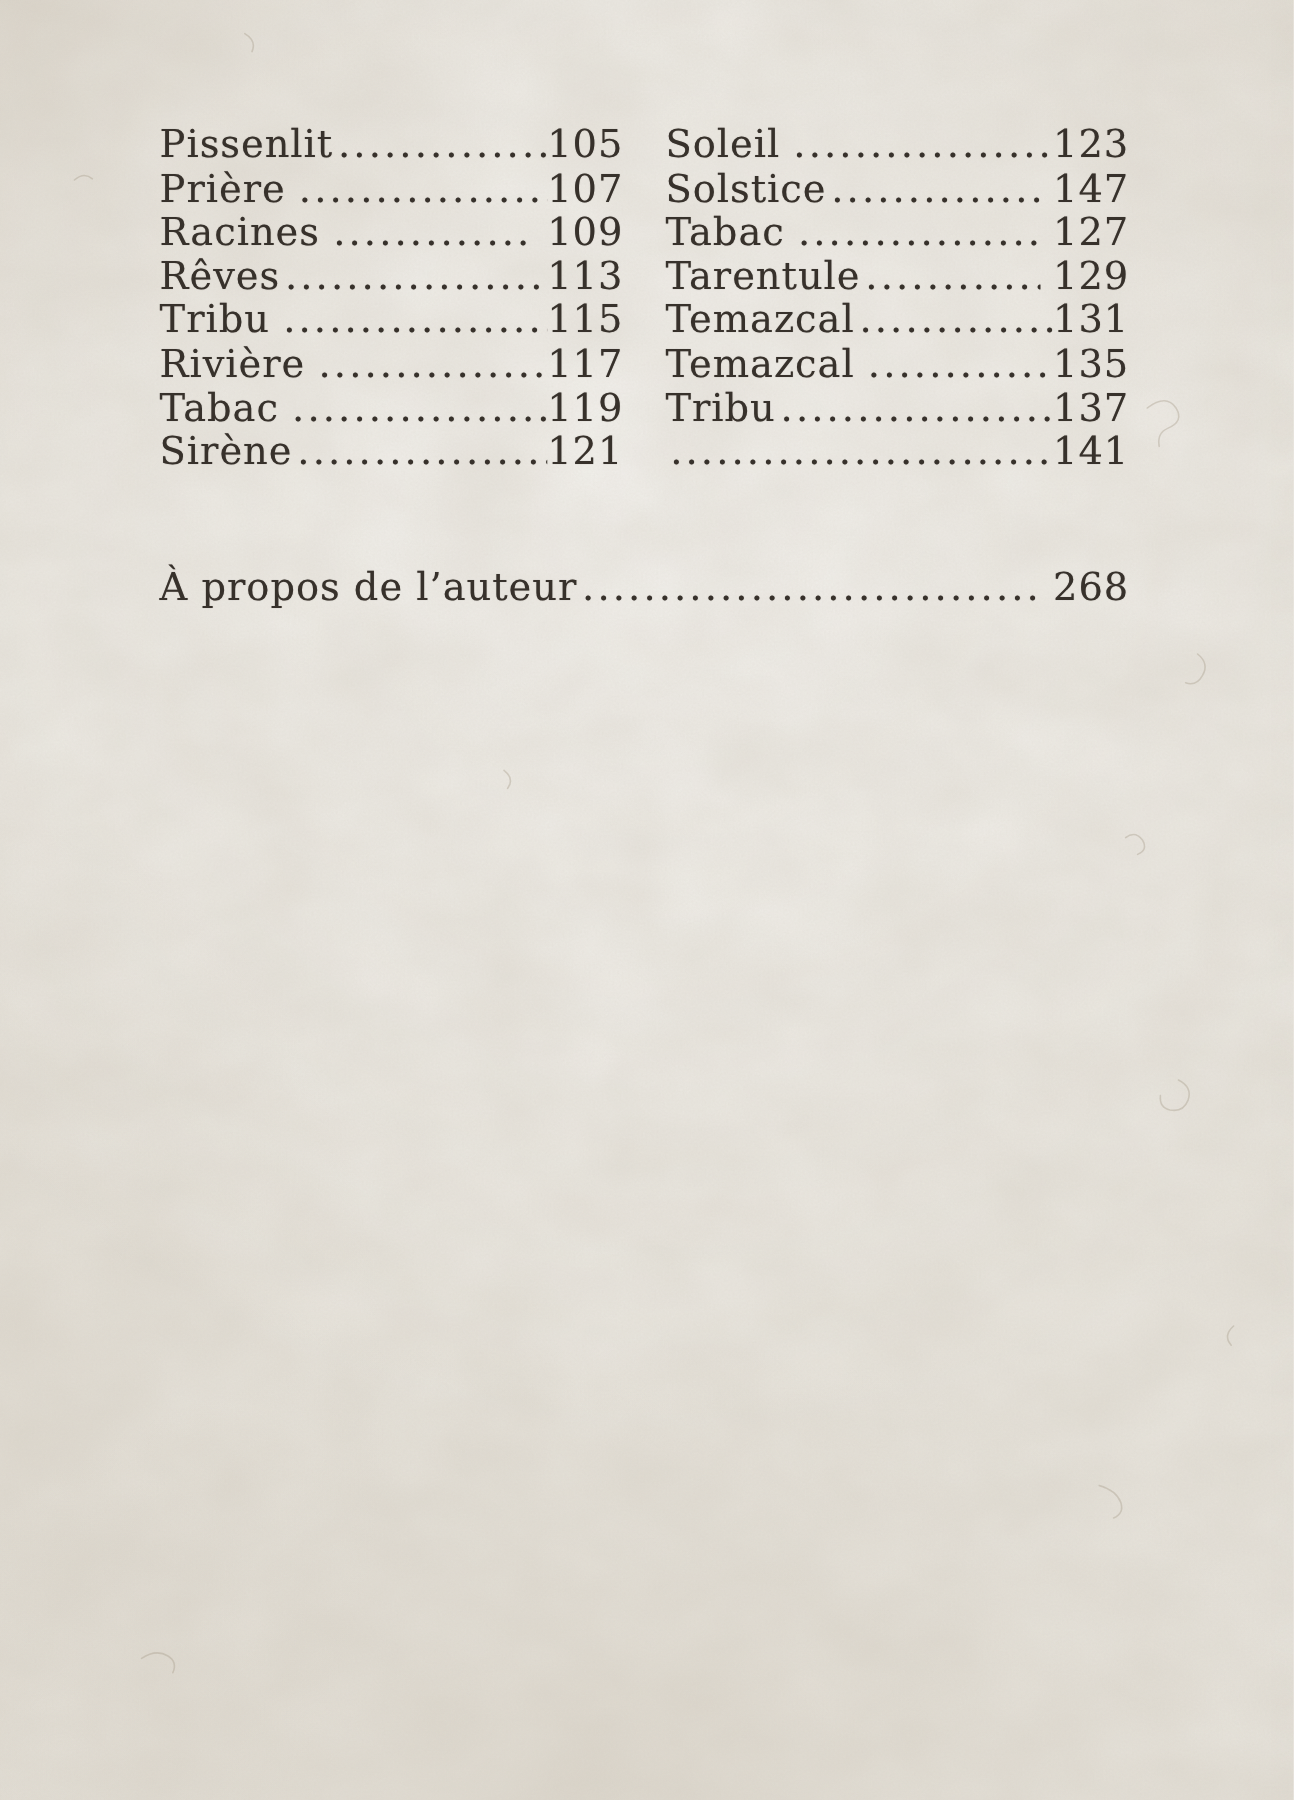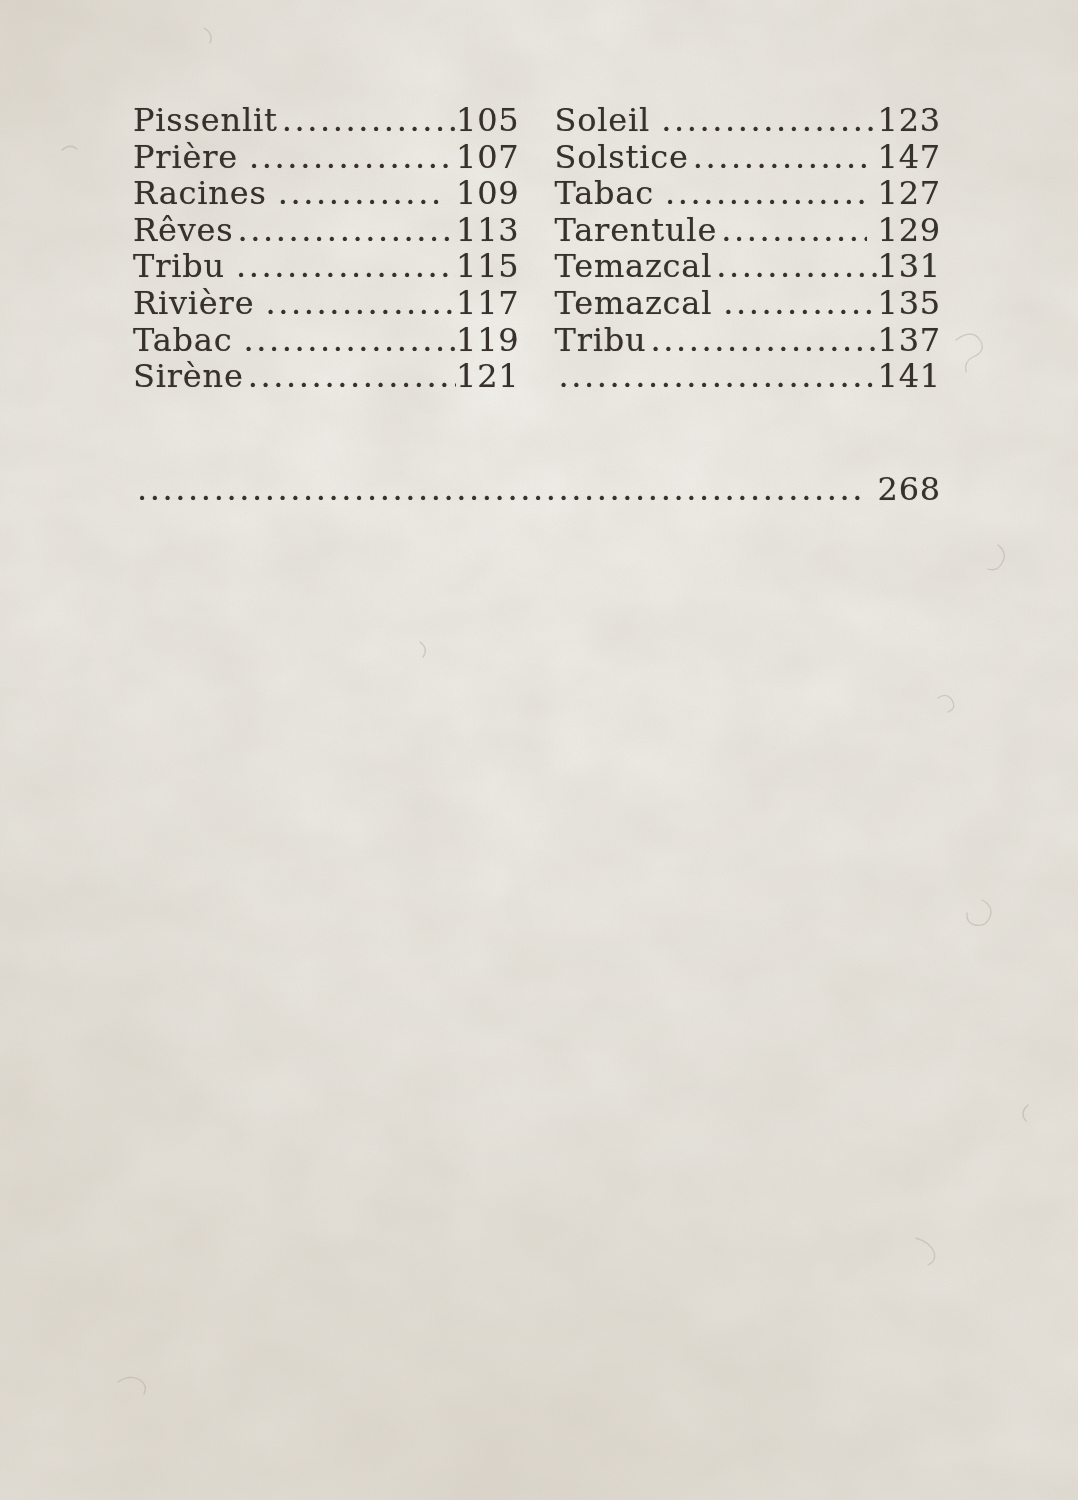--- a/index.html
+++ b/index.html
@@ -216,18 +216,19 @@
 
         <div class="toc-entry">
           <span class="toc-dots">..........................................................................................</span>
           <span class="toc-page">141</span>
         </div>
 
       </div>
     </div>
 
     <div class="toc-entry about-row">
+      <span class="toc-label">À propos de l’auteur</span>
       <span class="toc-dots">..........................................................................................</span>
       <span class="toc-page gap-before-page">268</span>
     </div>
 
   </div>
 </div>
 
 </body></html>

